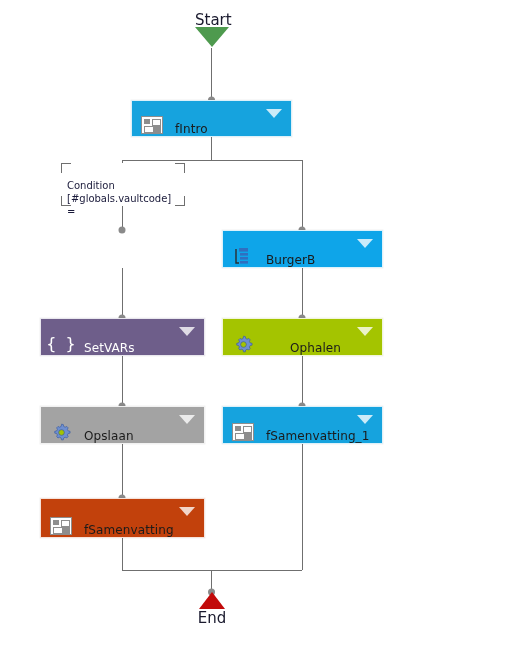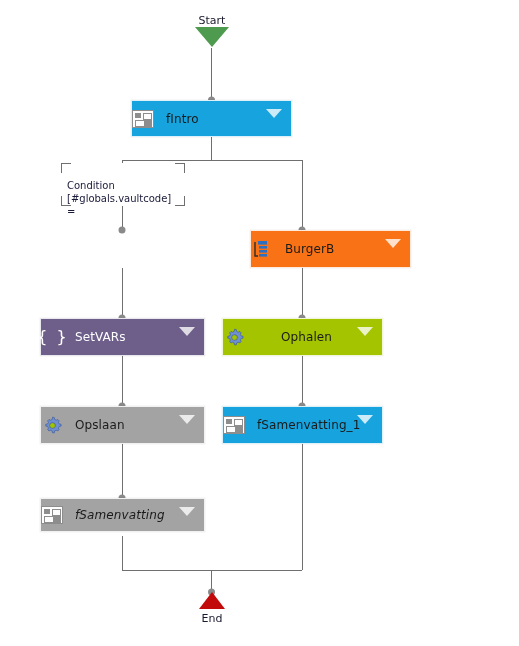--- a/index.html
+++ b/index.html
@@ -24,21 +24,21 @@
     width: 519px;
     height: 646px;
   }
 
   
   .terminator {
     position: absolute;
     width: 34px;
   }
   .term-label {
-    font-size: 11px;
+    font-size: 15px;
     color: #1a1a2e;
     text-align: center;
     line-height: 13px;
     white-space: nowrap;
   }
   .tri {
     width: 0;
     height: 0;
     margin: 0 auto;
   }
@@ -52,21 +52,22 @@
     border-right: 13px solid transparent;
     border-bottom: 17px solid #c20a0a;
   }
 
   
   .node {
     position: absolute;
     box-sizing: border-box;
     border: 1px solid rgba(255,255,255,0.85);
     display: flex;
-    align-items: center;
+    align-items: flex-end;
+    padding-left: 9px;
     box-shadow: 0 0 0 0.5px rgba(0,0,0,0.06);
   }
   .node-icon {
     width: 22px;
     height: 22px;
     flex: 0 0 22px;
     display: flex;
     align-items: center;
     justify-content: center;
     margin-right: 12px;
@@ -211,21 +212,21 @@
     <span>Condition
 [#globals.vaultcode]
 =</span>
     <div class="cond-corner" style="left:0;  top:0;  border-width:1px 0 0 1px;"></div>
     <div class="cond-corner" style="right:0; top:0;  border-width:1px 1px 0 0;"></div>
     <div class="cond-corner" style="left:0;  bottom:0; border-width:0 0 1px 1px;"></div>
     <div class="cond-corner" style="right:0; bottom:0; border-width:0 1px 1px 0;"></div>
   </div>
 
 
-  <div class="node" style="left:222px; top:230px; width:161px; height:38px; background:#f97316;margin-left:28px;">
+  <div class="node" style="left:222px; top:230px; width:161px; height:38px; background:#0ea5e9;">
     <div class="node-icon">
       <svg width="18" height="18" viewBox="0 0 18 18">
         <path d="M2 2 L2 16 L5 16" stroke="#2d2d2d" stroke-width="1.4" fill="none"></path>
         <rect x="5" y="1" width="9" height="3.6" fill="#2f6fc0"></rect>
         <rect x="6" y="6" width="8" height="2.6" fill="#2f6fc0"></rect>
         <rect x="6" y="10" width="8" height="2.6" fill="#2f6fc0"></rect>
         <rect x="6" y="14" width="8" height="2.6" fill="#2f6fc0"></rect>
       </svg>
     </div>
     <div class="node-label">BurgerB</div>
@@ -265,21 +266,21 @@
   <div class="node" style="left:222px; top:406px; width:161px; height:38px; background:#16a3de;">
     <div class="node-icon">
       <div class="ic-form">
           <div class="row2"></div>
         </div>
     </div>
     <div class="node-label">fSamenvatting_1</div>
     <div class="node-caret"></div>
   </div>
 
-  <div class="node" style="left:40px; top:498px; width:165px; height:34px; background:#a3a3a3;font-style:italic;">
+  <div class="node" style="left:40px; top:498px; width:165px; height:40px; background:#c2410c;">
     <div class="node-icon">
       <div class="ic-form">
           <div class="row2"></div>
         </div>
     </div>
     <div class="node-label">fSamenvatting</div>
     <div class="node-caret"></div>
   </div>
 
   <div class="terminator" style="left:195px; top:592px;">

